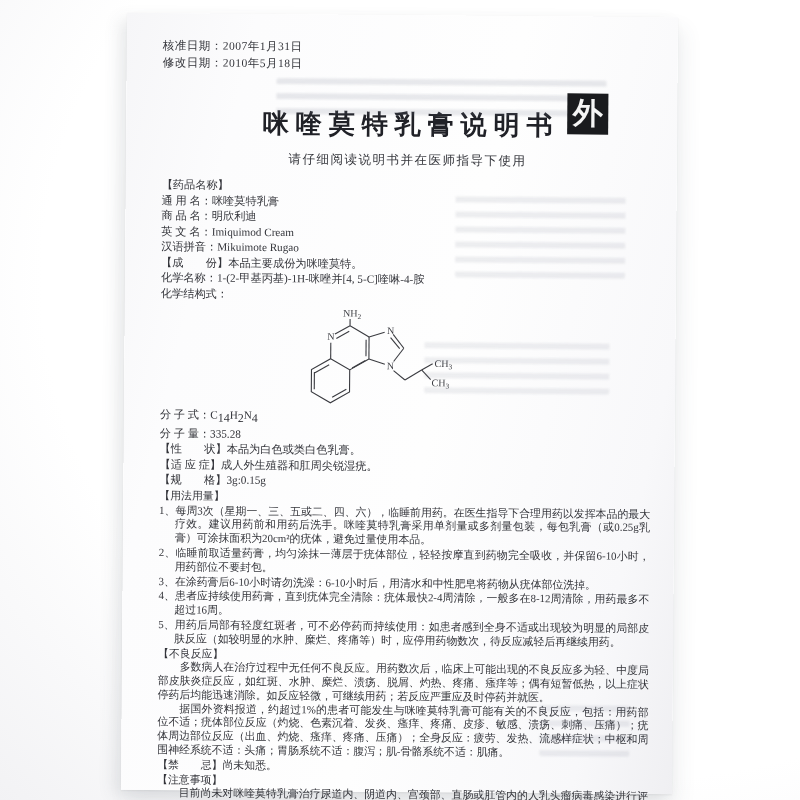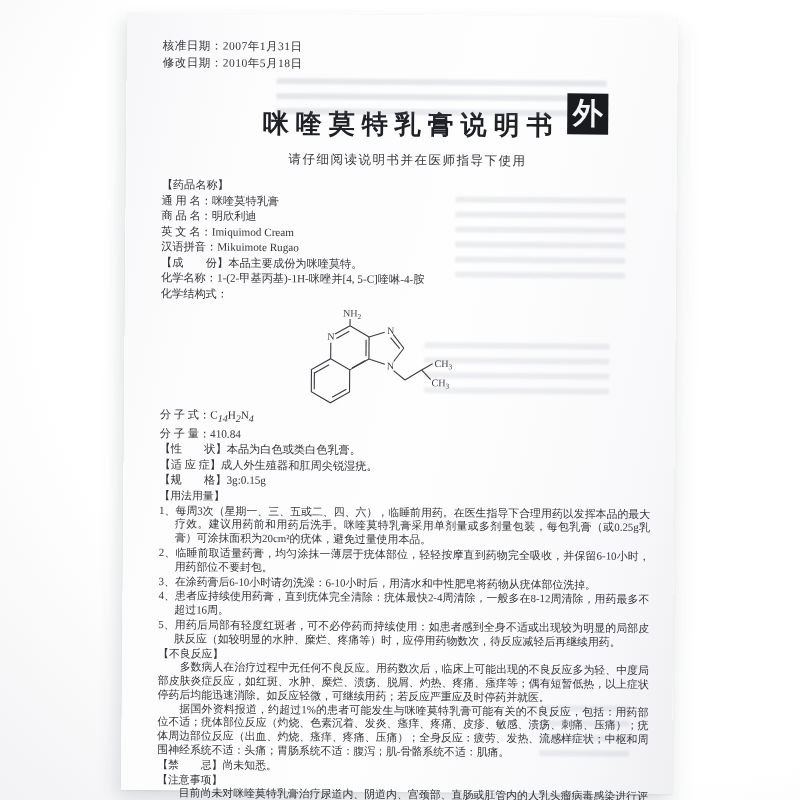--- a/index.html
+++ b/index.html
@@ -30,21 +30,21 @@
   }
   .title{
     margin:36px 0 0 0;text-align:center;font-size:26px;font-weight:700;color:#202127;
     letter-spacing:7px;padding-left:7px;line-height:32px;
   }
   .subtitle{margin-top:11px;text-align:center;font-size:12.5px;letter-spacing:1.5px;}
   .upper{margin-top:10px;font-size:11.2px;line-height:15.5px;text-align:justify;}
   .upper .line{white-space:nowrap;}
   .structure{margin:2px 0 1px 140px;}
   .structure svg{display:block;}
-  sub{font-size:10px;font-style:italic;}
+  sub{font-size:12px;}
   .compact{font-size:10.9px;line-height:13.8px;text-align:justify;}
   .uitem{padding-left:16px;text-indent:-16px;margin-top:1px;}
   .para{margin:0;text-indent:2em;}
   .hdgline{margin-top:1px;}
 </style>
 </head>
 <body>
 
 <div class="paper">
 
@@ -108,21 +108,21 @@
         <text x="60" y="35" font-size="11" fill="#3a3b40" stroke="none"><tspan>NH</tspan><tspan dy="2.5" font-size="8">2</tspan></text>
         <text x="47" y="60.5" text-anchor="middle" font-size="11" fill="#3a3b40" stroke="none">N</text>
         <text x="112" y="53.5" text-anchor="middle" font-size="11" fill="#3a3b40" stroke="none">N</text>
         <text x="112" y="92" text-anchor="middle" font-size="11" fill="#3a3b40" stroke="none">N</text>
         <text x="160" y="89" font-size="11" fill="#3a3b40" stroke="none"><tspan>CH</tspan><tspan dy="2.5" font-size="8">3</tspan></text>
         <text x="157" y="110" font-size="11" fill="#3a3b40" stroke="none"><tspan>CH</tspan><tspan dy="2.5" font-size="8">3</tspan></text>
       </svg>
     </div>
 
     <div class="line"><span>分 子 式：</span><span>C</span><sub>14</sub><span>H</span><sub>2</sub><span>N</span><sub>4</sub></div>
-    <div class="line"><span>分 子 量：</span><span>410.84</span></div>
+    <div class="line"><span>分 子 量：</span><span>335.28</span></div>
     <div class="line">【性　　状】本品为白色或类白色乳膏。</div>
     <div class="line">【适 应 症】成人外生殖器和肛周尖锐湿疣。</div>
     <div class="line">【规　　格】3g:0.15g</div>
   </div>
 
   <div class="compact">
     <div class="hdgline">【用法用量】</div>
     <div class="uitem">1、每周3次（星期一、三、五或二、四、六），临睡前用药。在医生指导下合理用药以发挥本品的最大疗效。建议用药前和用药后洗手。咪喹莫特乳膏采用单剂量或多剂量包装，每包乳膏（或0.25g乳膏）可涂抹面积为20cm²的疣体，避免过量使用本品。</div>
     <div class="uitem">2、临睡前取适量药膏，均匀涂抹一薄层于疣体部位，轻轻按摩直到药物完全吸收，并保留6-10小时，用药部位不要封包。</div>
     <div class="uitem">3、在涂药膏后6-10小时请勿洗澡：6-10小时后，用清水和中性肥皂将药物从疣体部位洗掉。</div>

